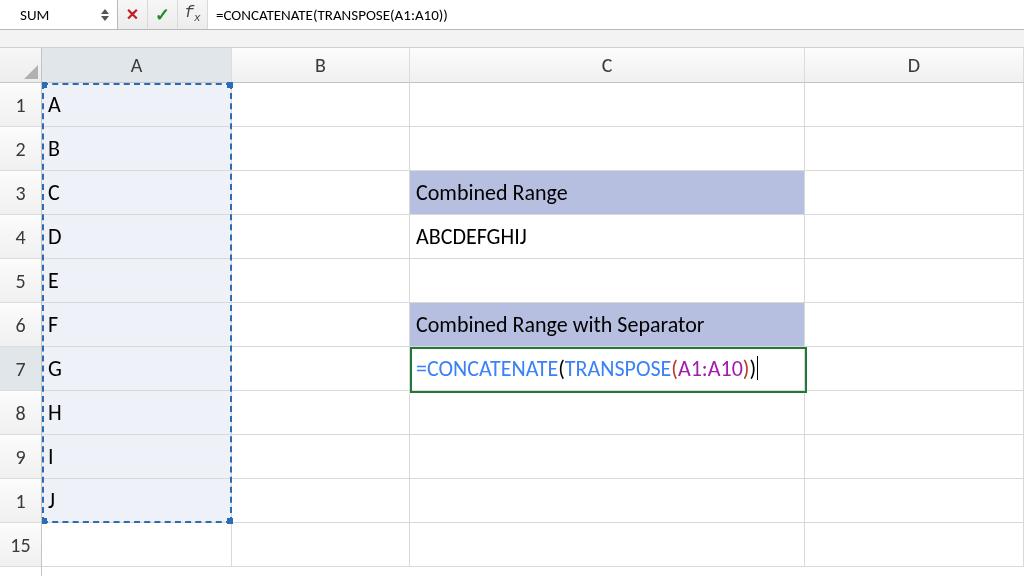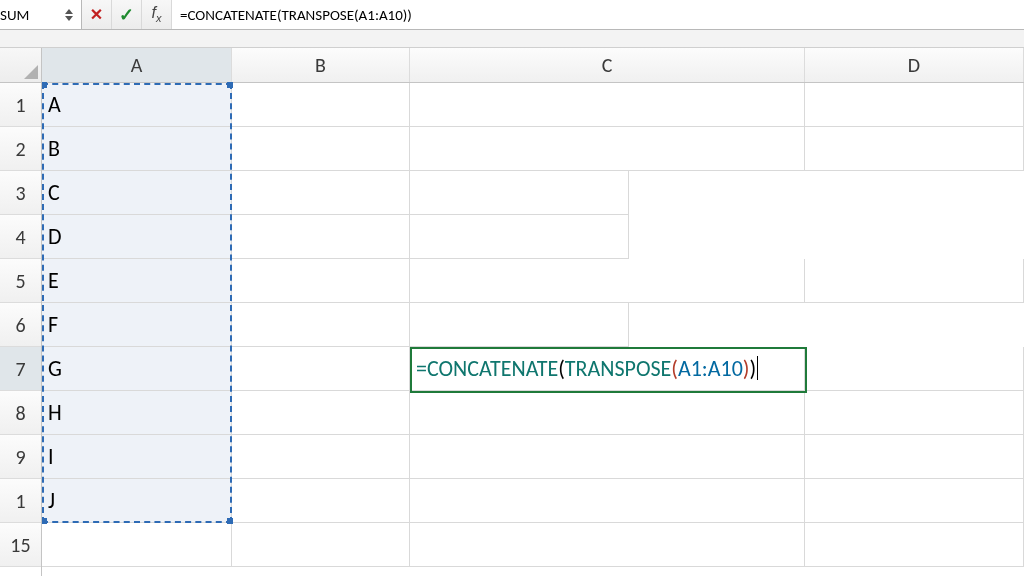--- a/index.html
+++ b/index.html
@@ -16,26 +16,26 @@
   
   .formula-bar {
     display: flex;
     align-items: stretch;
     height: 30px;
     background: linear-gradient(#f7f7f7,#ececec);
     border-bottom: 1px solid #b8b8b8;
     font-size: 15px;
   }
   .name-box {
-    width: 82px;
+    width: 118px;
     display: flex;
     align-items: center;
     border-right: 1px solid #b8b8b8;
     background: #fff;
-    padding: 0 6px 0 0;
+    padding: 0 6px 0 20px;
     position: relative;
   }
   .name-box input {
     border: none; outline: none; width: 100%; font-size: 15px; font-family: inherit;
     background: transparent;
   }
   .spin {
     display: flex; flex-direction: column; justify-content: center;
     width: 14px; gap:0;
   }
@@ -47,21 +47,21 @@
   .spin .dn { border-top:5px solid #555; }
 
   .fbar-btn {
     width: 30px;
     display: flex; align-items: center; justify-content: center;
     border-right: 1px solid #d9d9d9;
     cursor: pointer;
   }
   .fbar-btn.cancel { color: #c22020; font-weight: bold; font-size:16px;}
   .fbar-btn.enter  { color: #1f8b2f; font-weight: bold; font-size:18px;}
-  .fbar-btn.fx     { font-style: italic; font-family: Liberation Sans, sans-serif; color:#444; font-size:16px;}
+  .fbar-btn.fx     { font-style: italic; font-family: Liberation Mono, monospace; color:#444; font-size:16px;}
   .fbar-btn.fx sub { font-size:11px; font-style: italic; }
   .formula-input {
     flex: 1;
     display:flex; align-items:center;
     background:#fff;
     padding: 0 8px;
     font-size:15px;
     white-space: nowrap;
     overflow:hidden;
   }
@@ -163,23 +163,23 @@
     position:absolute;
     left:368px; 
     top:264px;  
     width:397px; height:46px;
     border:2px solid #1f7a3a;
     pointer-events:none;
     box-sizing:border-box;
   }
 
   
-  .tok-fn  { color:#0f766e; }
+  .tok-fn  { color:#3b82f6; }
   .tok-p1  { color:#000; }
-  .tok-ref { color:#0369a1; }
+  .tok-ref { color:#a21caf; }
   .tok-p3  { color:#b33d2a; }
   .caret {
     display:inline-block; width:1px; height:24px; background:#000;
     vertical-align:-4px; margin-left:1px;
     animation: blink 1s step-end infinite;
   }
   @keyframes blink { 50%{opacity:0;} }
 </style>
 </head>
 <body>
@@ -244,36 +244,39 @@
       </div>
       <div class="row">
         <div class="cell A hl">B</div>
         <div class="cell B"></div>
         <div class="cell C"></div>
         <div class="cell D"></div>
       </div>
       <div class="row">
         <div class="cell A hl">C</div>
         <div class="cell B"></div>
+        <div class="cell C band">Combined Range</div>
         <div class="cell D"></div>
       </div>
       <div class="row">
         <div class="cell A hl">D</div>
         <div class="cell B"></div>
+        <div class="cell C">ABCDEFGHIJ</div>
         <div class="cell D"></div>
       </div>
       <div class="row">
         <div class="cell A hl">E</div>
         <div class="cell B"></div>
         <div class="cell C"></div>
         <div class="cell D"></div>
       </div>
       <div class="row">
         <div class="cell A hl">F</div>
         <div class="cell B"></div>
+        <div class="cell C band">Combined Range with Separator</div>
         <div class="cell D"></div>
       </div>
       <div class="row">
         <div class="cell A hl">G</div>
         <div class="cell B"></div>
         <div class="cell C">
           <span class="tok-fn">=CONCATENATE</span><span class="tok-p1">(</span><span class="tok-fn">TRANSPOSE</span><span class="tok-p3">(</span><span class="tok-ref">A1:A10</span><span class="tok-p3">)</span><span class="tok-p1">)</span><span class="caret"></span>
         </div>
         <div class="cell D"></div>
       </div>

